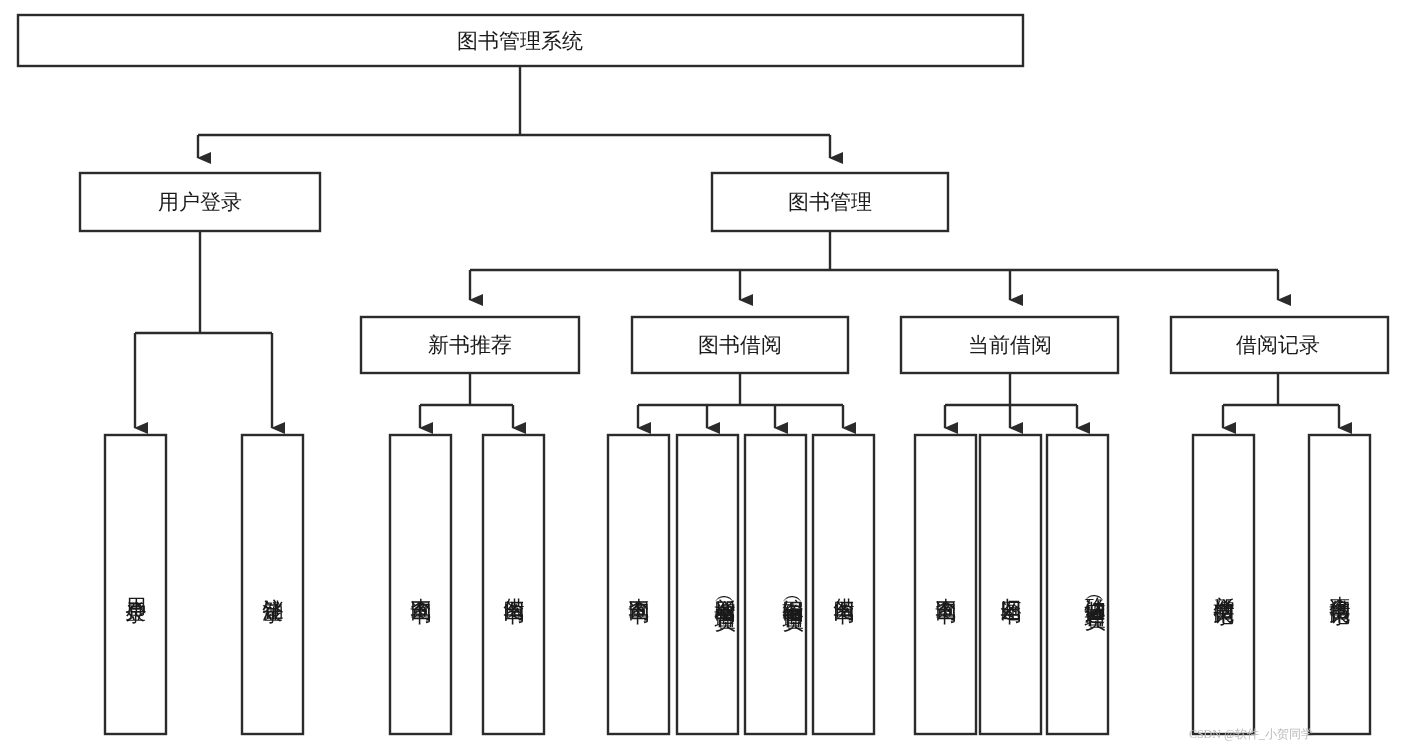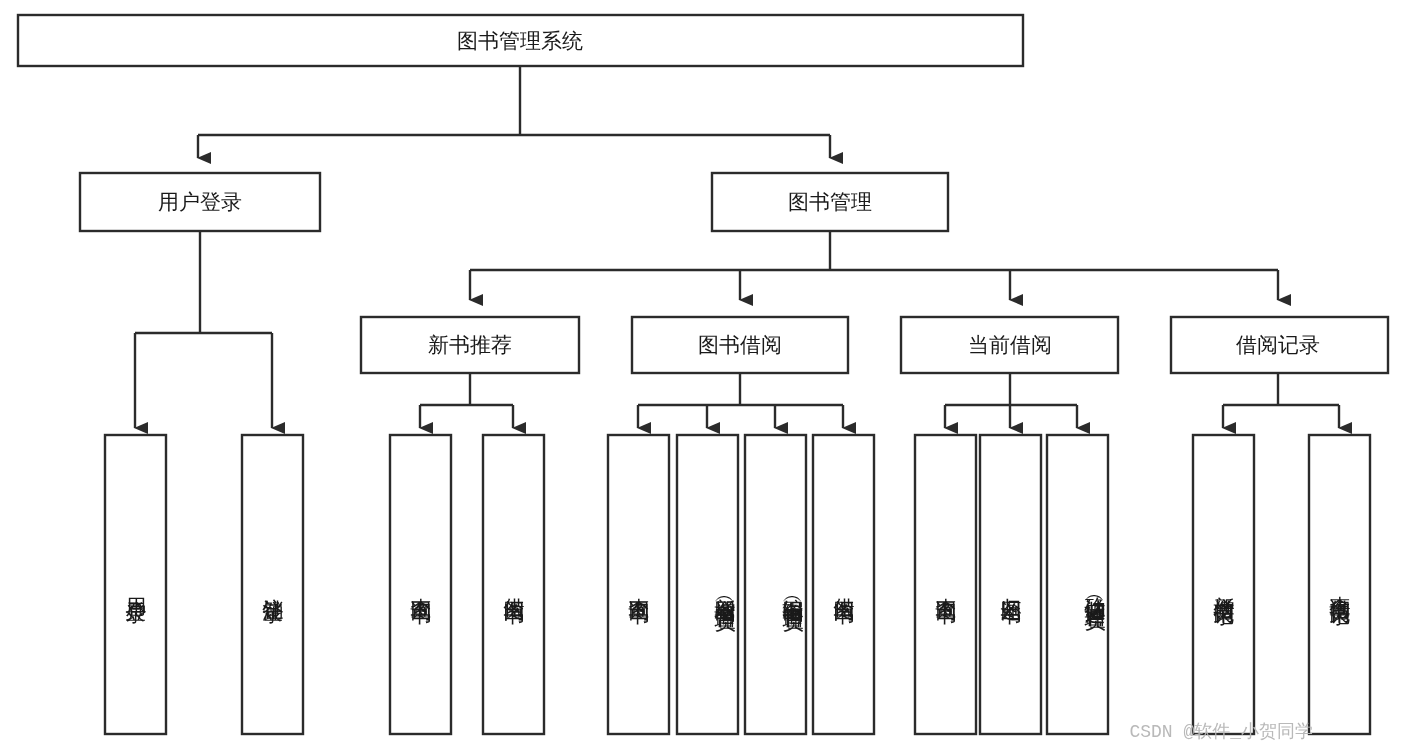--- a/index.html
+++ b/index.html
@@ -61,22 +61,22 @@
     align-items: center;
     justify-content: center;
     text-align: center;
     white-space: nowrap;
     pointer-events: none;
   }
   .watermark {
     position: absolute;
     right: 8px;
     bottom: 4px;
-    font-family: Liberation Mono, monospace;
-    font-size: 18px;
+    font-family: Liberation Serif, serif;
+    font-size: 12px;
     color: #b9b9b9;
     white-space: nowrap;
   }
 </style>
 </head>
 <body>
 
 <div id="diagram-root">
 
   <svg class="canvas" viewBox="0 0 1405 747" xmlns="http://www.w3.org/2000/svg">

